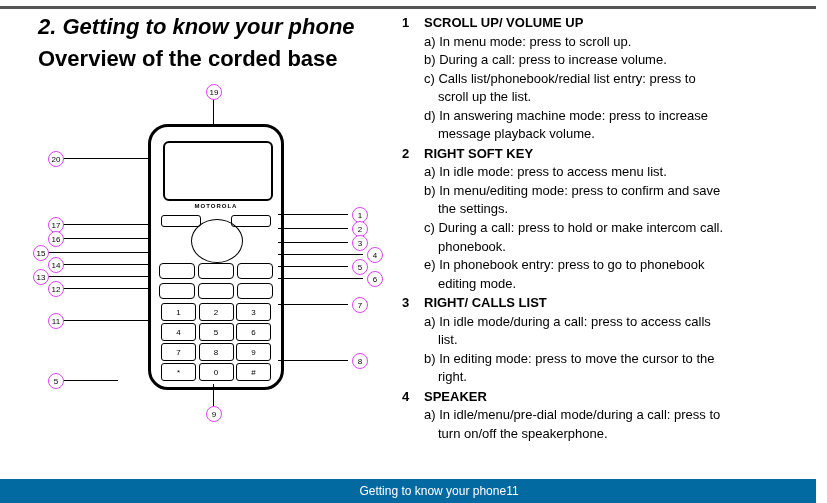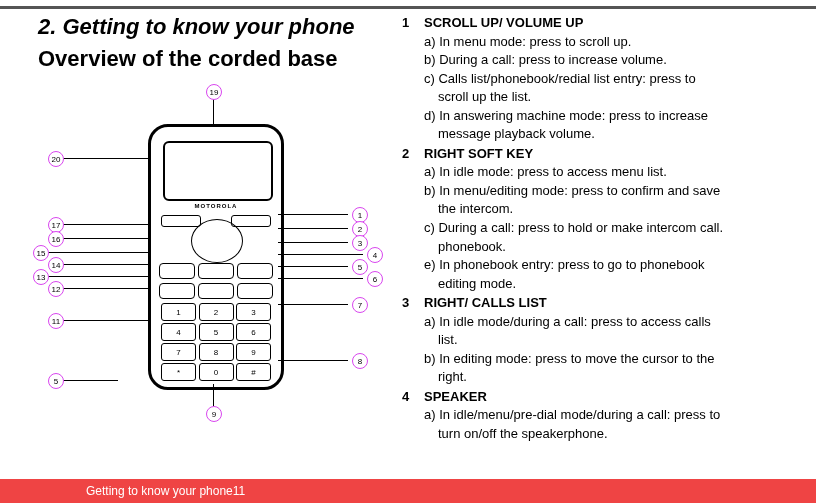--- a/index.html
+++ b/index.html
@@ -28,21 +28,21 @@
   .vleader{position:absolute;width:1px;background:#000}
   .num{position:absolute;width:14px;height:14px;border:1px solid #d946ef;border-radius:50%;font-size:8px;display:flex;align-items:center;justify-content:center;background:#fff}
   .rnum{right:10px}.lnum{left:10px}
   .items .row{display:flex;margin-bottom:1px}
   .items .num-col{width:22px;font-weight:bold;font-size:13px}
   .items .txt-col{flex:1}
   .items .title{font-weight:bold;font-size:13px;margin-bottom:1px}
   .items .sub{margin:0 0 1px 0}
   .items .sub b{font-weight:normal}
   .indent{padding-left:14px}
-  .footer{position:absolute;left:0;right:0;bottom:0;height:24px;background:#ef4444;color:#fff;font-size:12px;display:flex;align-items:center;justify-content:flex-start;padding:0 24px 0 86px}
+  .footer{position:absolute;left:0;right:0;bottom:0;height:24px;background:#0369a1;color:#fff;font-size:12px;display:flex;align-items:center;justify-content:center;padding:0 24px 0 86px}
 </style>
 </head>
 <body>
 
 <div class="page">
   <div class="topbar"></div>
 
   <div class="content">
     <div class="leftcol">
       <h1>2. Getting to know your phone</h1>
@@ -149,21 +149,21 @@
             <div class="sub"><b>d) In answering machine mode:</b> press to increase</div>
             <div class="sub indent">message playback volume.</div>
           </div>
         </div>
         <div class="row">
           <div class="num-col">2</div>
           <div class="txt-col">
             <div class="title">RIGHT SOFT KEY</div>
             <div class="sub"><b>a) In idle mode:</b> press to access menu list.</div>
             <div class="sub"><b>b) In menu/editing mode:</b> press to confirm and save</div>
-            <div class="sub indent">the intercom.</div>
+            <div class="sub indent">the settings.</div>
             <div class="sub"><b>c) During a call:</b> press to hold or make intercom call.</div>
             <div class="sub indent">phonebook.</div>
             <div class="sub"><b>e) In phonebook entry:</b> press to go to phonebook</div>
             <div class="sub indent">editing mode.</div>
           </div>
         </div>
         <div class="row">
           <div class="num-col">3</div>
           <div class="txt-col">
             <div class="title">RIGHT/ CALLS LIST</div>

